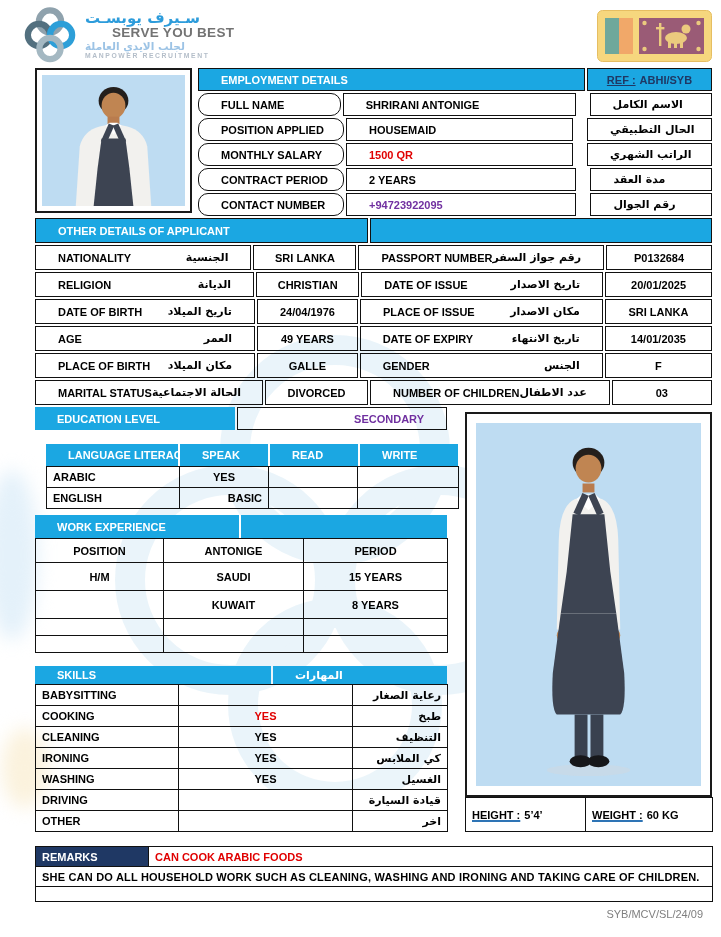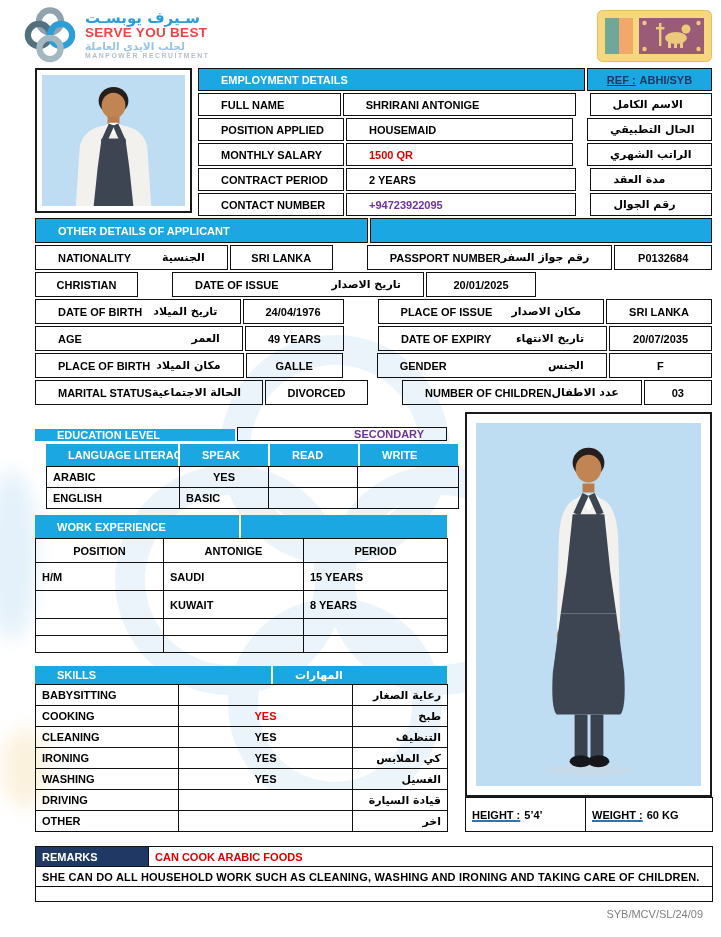--- a/index.html
+++ b/index.html
@@ -10,21 +10,21 @@
   .abs{position:absolute;}
   
   .watermark{left:115px; top:330px; width:440px; height:460px; z-index:0; pointer-events:none;}
   .wash{position:absolute; z-index:0; filter:blur(9px); border-radius:50%;}
   .wash1{left:-14px; top:470px; width:52px; height:170px; background:#E4F1FA;}
   .wash2{left:2px; top:728px; width:46px; height:80px; background:#FBF2DD;}
   
   .logo{left:24px; top:6px; display:flex; gap:9px; align-items:center; z-index:2;}
   .logo-text{display:flex; flex-direction:column; line-height:1.08;}
   .logo-ar{font-family:"DejaVu Sans",sans-serif; color:#2D9CDB; font-size:15px; font-weight:700; direction:rtl; text-align:left;}
-  .logo-en{color:#ef4444; font-size:13.5px; font-weight:800; letter-spacing:.3px;}
+  .logo-en{color:#737373; font-size:13.5px; font-weight:800; letter-spacing:.3px;margin-left:27px;}
   .logo-tag-ar{font-family:"DejaVu Sans",sans-serif; color:#9CC3E5; font-size:10.5px; font-weight:700; direction:rtl; text-align:left;}
   .logo-tag-en{color:#B4BEC9; font-size:6.8px; font-weight:700; letter-spacing:1.6px;}
   .flag{left:597px; top:10px; z-index:2;}
   
   .sect{z-index:1;}
   .row{display:flex; gap:2px; margin-top:2px;}
   .row:first-child{margin-top:0;}
   .cell{
     border:1px solid #111; background:transparent; display:flex; align-items:center;
     padding:0 22px; font-size:11px; font-weight:700; box-sizing:border-box; white-space:nowrap;
@@ -35,48 +35,48 @@
   .red{color:#E00000;} .purple{color:#7030A0;}
   
   .frame{background:#fff; border:2px solid #1a1a1a; box-sizing:border-box;}
   .photo-small{left:35px; top:68px; width:157px; height:145px; padding:5px; z-index:1;}
   .photo-large{left:465px; top:412px; width:247px; height:385px; padding:9px; z-index:1;}
   .frame svg{display:block; width:100%; height:100%;}
   
   .emp{left:198px; top:68px; width:514px;}
   .emp .row{height:23px;}
   .emp-h1{width:387px;} .emp-h2{width:125px; justify-content:center; gap:4px;}
-  .emp-c1{width:146px;} .emp-c2{width:239px;} .emp-c3{width:125px; justify-content:flex-end;margin-left:12px;}
+  .emp-c1{width:146px;border-radius:10px;} .emp-c2{width:239px;} .emp-c3{width:125px; justify-content:flex-end;margin-left:12px;}
   .ref-label{text-decoration:underline; color:#1F3864;}
   .ref-value{color:#1F3864;}
   
   .od{left:35px; top:218px; width:677px;}
   .od .hrow{height:21px;} .od .row{height:25px;}
   .od-h1{width:333px;} .od-h2{width:342px;}
   .od-c1{width:228px;} .od-c2{width:103px; justify-content:center;}
-  .od-c3{width:252px;margin-left:32px;} .od-c4{width:110px; justify-content:center;text-align:right;}
+  .od-c3{width:252px;} .od-c4{width:110px; justify-content:center;text-align:right;}
   
   .edu{left:35px; top:407px; width:412px;}
-  .edu .row{height:34px;align-items:flex-end;}
+  .edu .row{height:23px;}
   .edu-h{width:200px;} .edu-v{width:210px; justify-content:flex-end; color:#7030A0;}
   
   table.grid{border-collapse:collapse; table-layout:fixed; background:transparent;}
   table.grid td, table.grid th{border:1px solid #111; font-size:11px; font-weight:700; padding:0 6px; box-sizing:border-box; white-space:nowrap; overflow:hidden;}
   
   .lang{left:46px; top:444px; width:412px;}
   .lang .hrow{height:22px;}
   .lang-h1{width:132px;} .lang-h2{width:88px;} .lang-h3{width:88px;} .lang-h4{width:98px;}
   .lang table{width:412px;} .lang td{height:21px;}
   
   .work{left:35px; top:515px; width:412px;}
   .work .hrow{height:23px;}
   .work-h1{width:204px;} .work-h2{width:206px;}
   .work table{width:412px; border:1.5px solid #111;}
   .work th{height:24px; text-align:center; background:transparent;}
-  .work td{text-align:left;}
+  .work td{text-align:center;}
   .work tr.tall td{height:28px;} .work tr.short td{height:17px;}
   
   .skills{left:35px; top:666px; width:412px;}
   .skills .hrow{height:18px;}
   .skills-h1{width:236px;} .skills-h2{width:174px; justify-content:flex-end;}
   .skills table{width:412px;} .skills td{height:21px;}
   .sk-val{text-align:center;} .sk-ar{text-align:right;}
   
   .hw{left:465px; top:797px; width:247px;}
   .hw table{width:247px; border:1.5px solid #111;}
@@ -205,20 +205,24 @@
           <span class="ar">الجنسية</span>
         </div>
       <div class="cell od-c2">SRI LANKA</div>
       <div class="cell od-c3 sb">
           <span>PASSPORT NUMBER</span>
           <span class="ar">رقم جواز السفر</span>
         </div>
       <div class="cell od-c4">P0132684</div>
     </div>
     <div class="row">
+      <div class="cell od-c1 sb">
+          <span>RELIGION</span>
+          <span class="ar">الديانة</span>
+        </div>
       <div class="cell od-c2">CHRISTIAN</div>
       <div class="cell od-c3 sb">
           <span>DATE OF ISSUE</span>
           <span class="ar">تاريخ الاصدار</span>
         </div>
       <div class="cell od-c4">20/01/2025</div>
     </div>
     <div class="row">
       <div class="cell od-c1 sb">
           <span>DATE OF BIRTH</span>
@@ -234,21 +238,21 @@
     <div class="row">
       <div class="cell od-c1 sb">
           <span>AGE</span>
           <span class="ar">العمر</span>
         </div>
       <div class="cell od-c2">49 YEARS</div>
       <div class="cell od-c3 sb">
           <span>DATE OF EXPIRY</span>
           <span class="ar">تاريخ الانتهاء</span>
         </div>
-      <div class="cell od-c4">20/07/2035</div>
+      <div class="cell od-c4">14/01/2035</div>
     </div>
     <div class="row">
       <div class="cell od-c1 sb">
           <span>PLACE OF BIRTH</span>
           <span class="ar">مكان الميلاد</span>
         </div>
       <div class="cell od-c2">GALLE</div>
       <div class="cell od-c3 sb">
           <span>GENDER</span>
           <span class="ar">الجنس</span>
@@ -292,21 +296,21 @@
         </colgroup>
       <tbody>
           <tr>
         <td>ARABIC</td>
         <td style="text-align:center">YES</td>
         <td></td>
         <td></td>
       </tr>
       <tr>
         <td>ENGLISH</td>
-        <td style="text-align:left">BASIC</td>
+        <td style="text-align:right">BASIC</td>
         <td></td>
         <td></td>
       </tr>
     </tbody>
       </table>
   </div>
 
   <div class="abs sect work">
     <div class="row hrow">
       <div class="cell cyan nob work-h1">WORK EXPERIENCE</div>

